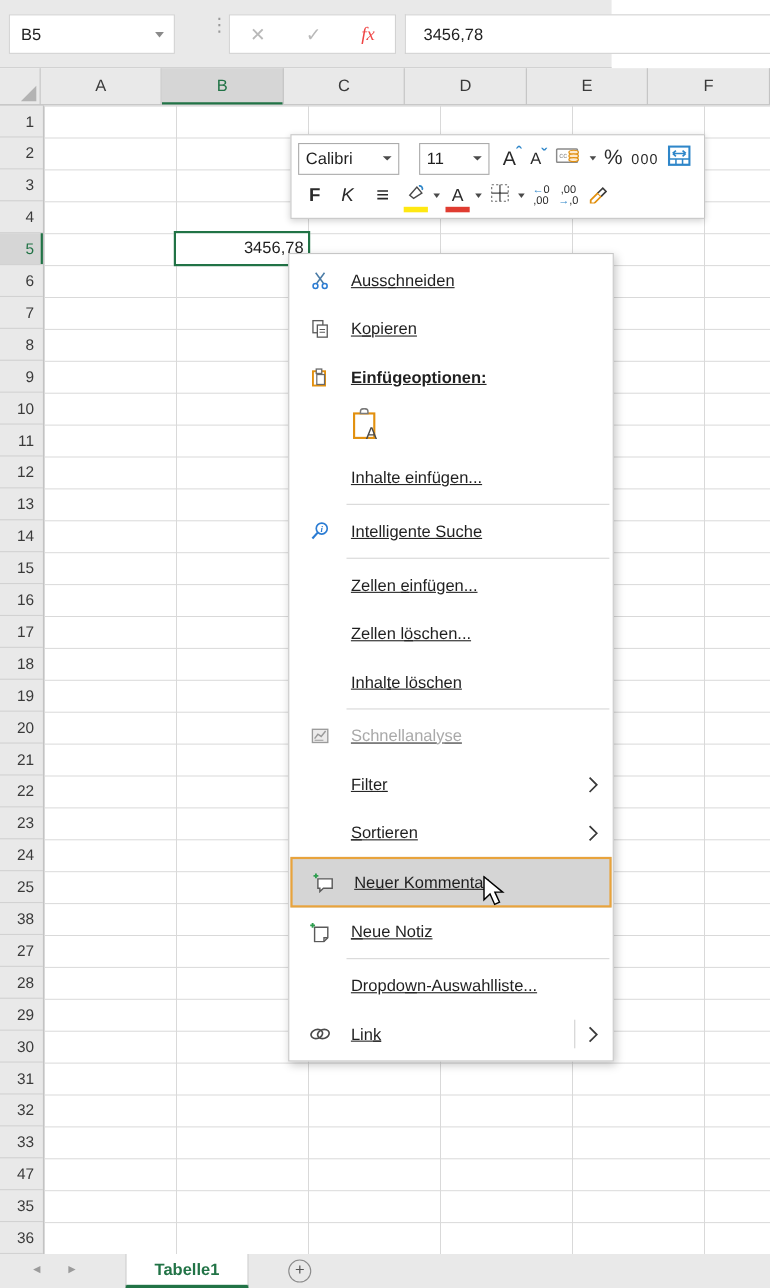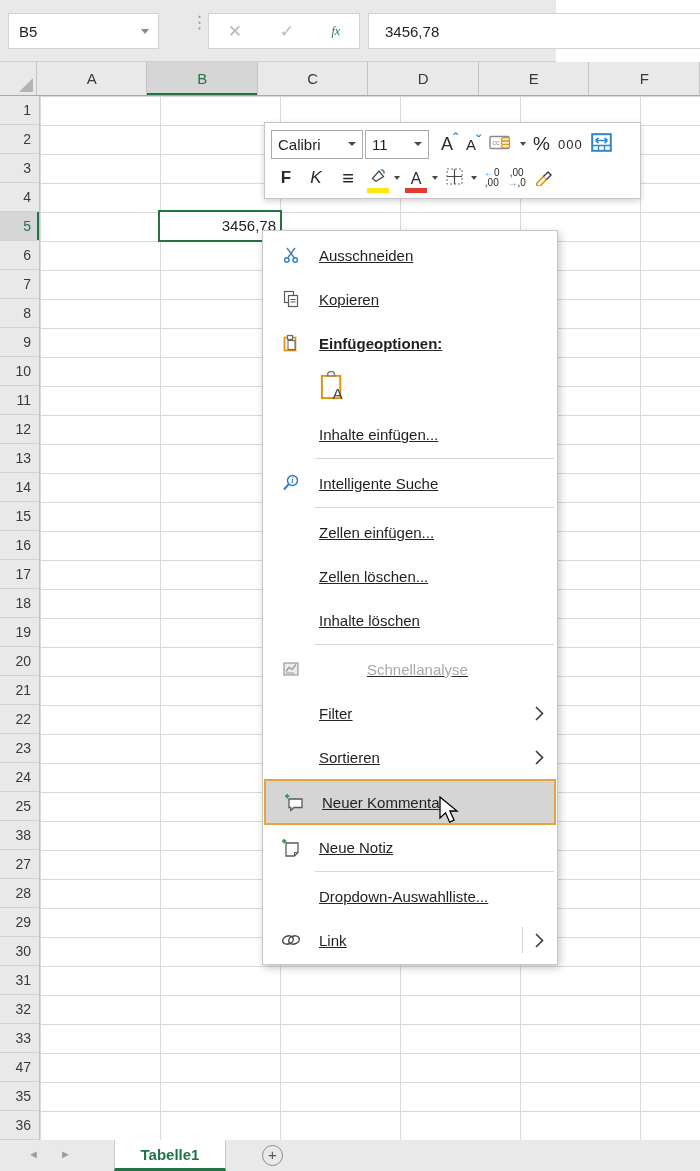--- a/index.html
+++ b/index.html
@@ -11,21 +11,21 @@
   }
 
   
   .topbar { position:absolute; left:0; top:0; width:556px; height:62px; background:#e9e9e9; border-bottom:1px solid #d0d0d0; }
   .namebox { position:absolute; left:8px; top:13px; width:151px; height:36px; background:#fff; border:1px solid #d2d2d2; display:flex; align-items:center; }
   .namebox .nb-text { padding-left:10px; font-size:15px; color:#1f1f1f; }
   .nb-caret { margin-left:auto; margin-right:9px; width:0; height:0; border-left:4px solid transparent; border-right:4px solid transparent; border-top:5px solid #8a8a8a; }
   .dots-sep { position:absolute; left:191px; top:18px; font-size:17px; color:#9a9a9a; letter-spacing:0; line-height:9px; text-align:center; width:10px; }
   .fbtns { position:absolute; left:208px; top:13px; width:152px; height:36px; background:#fff; border:1px solid #d2d2d2; display:flex; align-items:center; justify-content:space-around; }
   .fbtn-x, .fbtn-check { font-size:17px; color:#b9b9b9; }
-  .fbtn-fx { font-family:"Liberation Serif", serif; font-style:italic; font-size:12px; color:#15803d; }
+  .fbtn-fx { font-family:"Liberation Serif", serif; font-style:italic; font-size:17px; color:#ef4444; }
   .formulabox { position:absolute; left:368px; top:13px; width:332px; height:36px; background:#fff; border:1px solid #d2d2d2; border-right:none; display:flex; align-items:center; }
   .formulabox .fx-text { padding-left:16px; font-size:15px; color:#1f1f1f; }
 
   
   .colheaders { position:absolute; left:0; top:62px; width:700px; height:34px; background:#e9e9e9; border-bottom:1px solid #a8a8a8; display:flex; }
   .corner { width:40px; height:100%; border-right:1px solid #c3c3c3; position:relative; }
   .corner::after { content:""; position:absolute; right:3px; bottom:3px; width:0; height:0; border-left:14px solid transparent; border-bottom:14px solid #b3b3b3; }
   .colcell { width:120px; height:100%; border-right:1px solid #c3c3c3; display:flex; align-items:center; justify-content:center; font-size:15px; color:#3a3a3a; }
   .colcell.sel { background:#d6d6d6; color:#217346; box-shadow:inset 0 -2px 0 #217346; }
 
@@ -38,21 +38,21 @@
   .rowcell.sel { background:#d6d6d6; color:#217346; box-shadow:inset -2px 0 0 #217346; }
 
   .active-cell { position:absolute; left:158px; top:210px; width:124px; height:32px; border:2px solid #217346; background:#fff; z-index:1;
     font-size:15px; text-align:right; padding-right:4px; line-height:28px; color:#1f1f1f; }
 
   
   .minibar { position:absolute; left:264px; top:122px; width:377px; height:77px; background:#fff; border:1px solid #c6c6c6; box-shadow:0 2px 6px rgba(0,0,0,.18); z-index:6; padding:4px 6px 2px 6px; }
   .mb-row { display:flex; align-items:center; height:34px; }
   .combo { border:1px solid #ababab; height:29px; display:flex; align-items:center; background:#fff; font-size:15px; color:#1f1f1f; padding:0 6px; }
   .combo .c-caret { margin-left:auto; width:0; height:0; border-left:4px solid transparent; border-right:4px solid transparent; border-top:4px solid #4a4a4a; }
-  .combo.font { width:92px; margin-right:2px; }
+  .combo.font { width:92px; margin-right:18px; }
   .combo.size { width:64px; margin-right:8px; }
   .mb-btn { display:flex; align-items:center; justify-content:center; height:30px; padding:0 4px; position:relative; }
   .fsz { font-size:18px; color:#2a2a2a; position:relative; }
   .fsz .caret-blue { color:#2e86c9; font-size:15px; font-weight:bold; position:relative; top:-6px; left:0px; }
   .dd-caret { width:0; height:0; border-left:3.5px solid transparent; border-right:3.5px solid transparent; border-top:4px solid #4a4a4a; margin:0 3px; }
   .pct { font-size:19px; color:#2a2a2a; }
   .thou { font-size:13px; color:#2a2a2a; letter-spacing:1px; }
   .bold-f { font-size:17px; font-weight:bold; color:#2a2a2a; width:22px; text-align:center; }
   .ital-k { font-size:17px; font-style:italic; color:#2a2a2a; width:22px; text-align:center; }
   .align-c { font-size:20px; color:#2a2a2a; width:26px; text-align:center; }
@@ -64,21 +64,21 @@
   .dec { display:flex; flex-direction:column; font-size:10px; line-height:10px; color:#2a2a2a; padding:0 4px; text-align:center; }
   .dec .blue { color:#2e86c9; font-weight:bold; }
 
   
   .menu { position:absolute; left:262px; top:230px; width:296px; background:#fff; border:1px solid #c6c6c6; box-shadow:2px 3px 8px rgba(0,0,0,.22); z-index:5; padding:2px 0;text-decoration:underline; }
   .menu-item { height:44px; display:flex; align-items:center; font-size:15px; color:#1f1f1f; position:relative; }
   .mi-icon { width:56px; display:flex; align-items:center; justify-content:center; flex:none; }
   .mi-label { white-space:nowrap; }
   .mi-label .u { text-decoration:underline; }
   .menu-item.bold .mi-label { font-weight:bold; }
-  .menu-item.disabled { color:#a9a9a9;gap:48px; }
+  .menu-item.disabled { color:#a9a9a9; }
   .menu-item.highlighted { background:#d5d5d5; border:2px solid #e8a33c; height:46px; margin:0 1px; }
   .mi-sub { margin-left:auto; margin-right:13px; display:flex; align-items:center; }
   .mi-splitsep { margin-left:auto; width:1px; height:26px; background:#d0d0d0; }
   .menu-item .mi-splitsep + .mi-sub { margin-left:12px; }
   .menu-sep { border-top:1px solid #d8d8d8; margin:2px 3px 2px 52px; }
   .menu-paste { height:47px; display:flex; align-items:center; padding-left:56px; }
 
   
   .cursor { position:absolute; left:438px; top:796px; z-index:9; }
 

